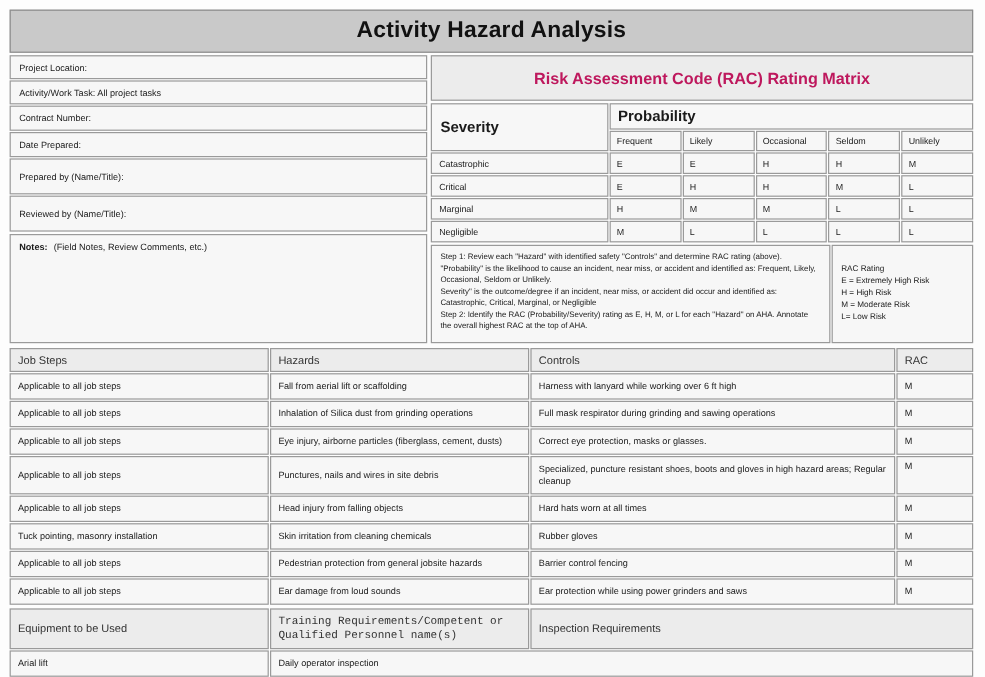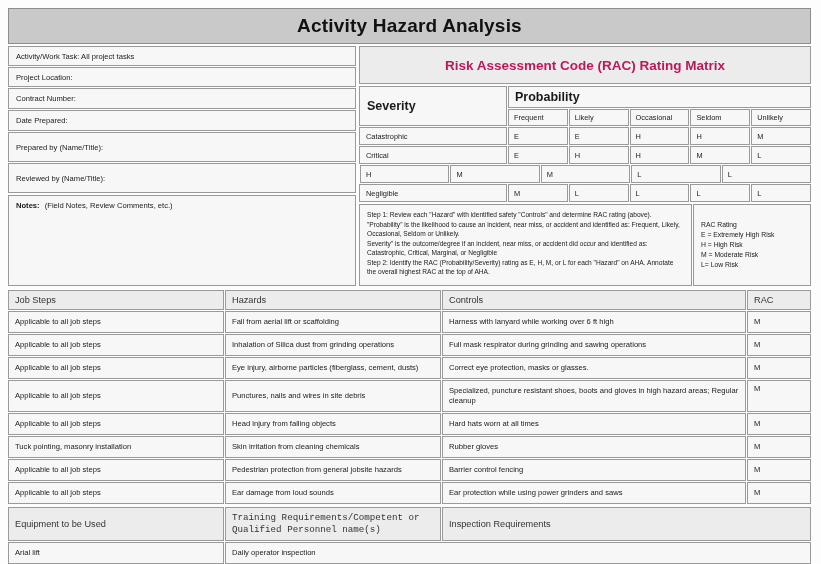--- a/index.html
+++ b/index.html
@@ -278,24 +278,24 @@
 <div class="page">
 
   <div class="title-bar">
     <span class="title-text">Activity Hazard Analysis</span>
   </div>
 
   <div class="upper">
 
     <div class="upper-left">
       <div class="info-row" style="height:20px">
+        <span>Project Location:</span>
+      </div>
+      <div class="info-row" style="height:20px">
         <span>Activity/Work Task: All project tasks</span>
-      </div>
-      <div class="info-row" style="height:20px">
-        <span>Project Location:</span>
       </div>
       <div class="info-row" style="height:21px">
         <span>Contract Number:</span>
       </div>
       <div class="info-row" style="height:21px">
         <span>Date Prepared:</span>
       </div>
       <div class="info-row" style="height:30px">
         <span>Prepared by (Name/Title):</span>
       </div>
@@ -346,20 +346,21 @@
           <div class="rac-cells">
             <div class="rac-val">E</div>
             <div class="rac-val">H</div>
             <div class="rac-val">H</div>
             <div class="rac-val">M</div>
             <div class="rac-val">L</div>
           </div>
         </div>
 
         <div class="matrix-row">
+          <div class="sev-cell">Marginal</div>
           <div class="rac-cells">
             <div class="rac-val">H</div>
             <div class="rac-val">M</div>
             <div class="rac-val">M</div>
             <div class="rac-val">L</div>
             <div class="rac-val">L</div>
           </div>
         </div>
 
         <div class="matrix-row">

